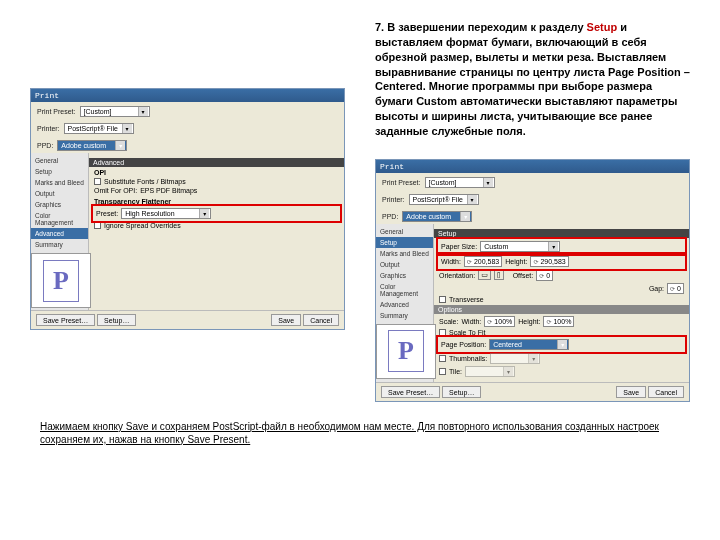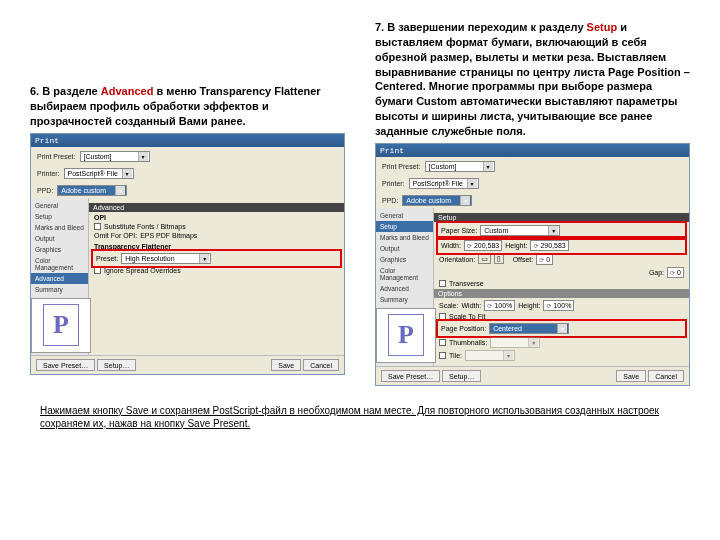--- a/index.html
+++ b/index.html
@@ -8,21 +8,21 @@
     padding: 20px 30px;
     width: 720px;
     height: 540px;
     font-family: Arial, sans-serif;
     font-size: 10px;
     background: #fff;
     color: #000;
   }
   .cols { display: flex; gap: 30px; }
   .col { flex: 1; }
-  .instr { font-size: 11px; font-weight: bold; line-height: 1.35; margin-bottom: 4px; }
+  .instr { font-size: 11px; font-weight: bold; line-height: 1.35; margin-bottom: 20px; }
   .hl { color: #c00000; }
   .spacer6 { height: 64px; }
 
   .dlg {
     border: 1px solid #7a96b8;
     background: #ece9d8;
     font-size: 7px;
     margin-top: 4px;
   }
   .titlebar {
@@ -88,23 +88,20 @@
     text-decoration: underline;
   }
 </style>
 </head>
 <body>
 
 <div class="cols">
 
   <div class="col">
     <div class="spacer6"></div>
-    <div class="instr">
-      <span>6. В разделе </span><span class="hl">Advanced</span><span> в меню Transparency Flattener выбираем профиль обработки эффектов и прозрачностей созданный Вами ранее.</span>
-    </div>
 
     <div class="dlg">
       <div class="titlebar">Print</div>
       <div class="toprow">
         <span class="lbl">Print Preset:</span>
         <span class="sel">[Custom]</span>
       </div>
       <div class="toprow">
         <span class="lbl">Printer:</span>
         <span class="sel">PostScript® File</span>

